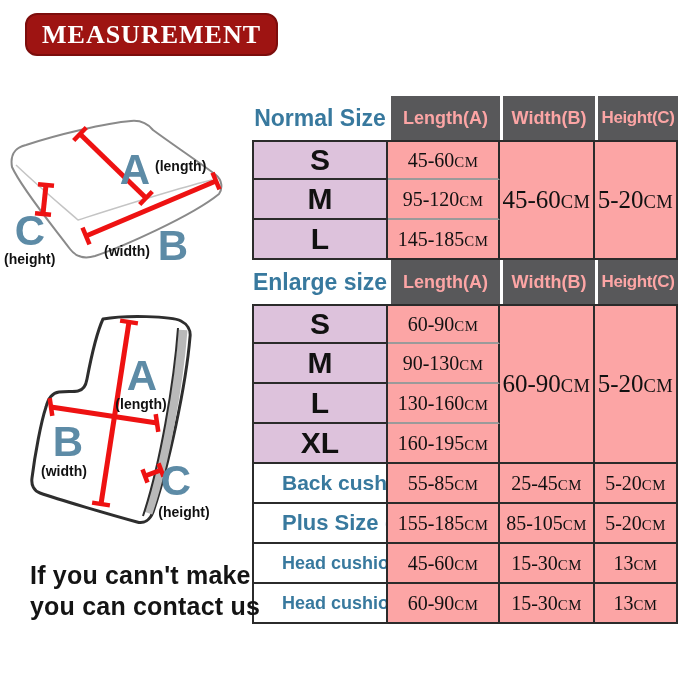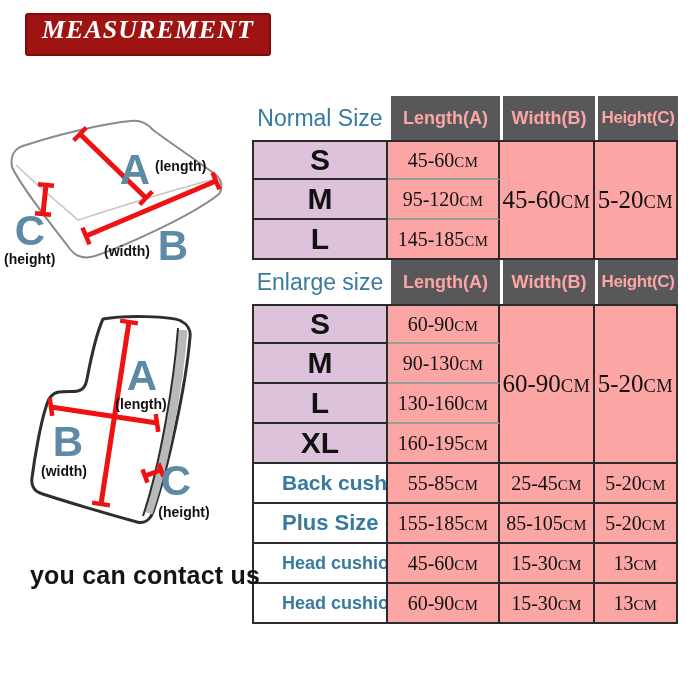--- a/index.html
+++ b/index.html
@@ -17,22 +17,22 @@
   * { margin:0; padding:0; box-sizing:border-box; }
   html,body { background:#ffffff; }
   body { font-family:"Liberation Sans", sans-serif; }
   .stage { position:relative; width:700px; height:700px; background:#fff; overflow:hidden; }
 
   
   .title-box {
     position:absolute; left:25px; top:13px; height:43px;
     background:var(--accent-red);
     border:2px solid #7c0d0c;
-    border-radius:3px;
-    display:flex; align-items:flex-start; padding:0 15px;font-style:italic;
+    border-radius:12px;
+    display:flex; align-items:center; padding:0 15px;
   }
   .title-box span {
     color:#fff; font-family:"Liberation Serif", serif; font-weight:bold;
     font-size:26px; letter-spacing:1px; white-space:nowrap;
   }
 
   
   .svg1 { position:absolute; left:0px;  top:92px;  width:240px; height:200px; }
   .svg2 { position:absolute; left:25px; top:288px; width:210px; height:265px; }
   .outline1 { fill:#fff; stroke:var(--outline-gray); stroke-width:2; stroke-linejoin:round; }
@@ -57,21 +57,21 @@
   table { border-collapse:separate; border-spacing:0; table-layout:fixed; width:426px; }
   td { text-align:center; vertical-align:middle; overflow:hidden; white-space:nowrap; }
   tr.hr td { height:44px; }
   tr.dr td { height:40px; }
 
   td.d  { border-right:2px solid var(--grid-dark); border-bottom:2px solid var(--grid-dark); }
   td.c1 { border-left:2px solid var(--grid-dark); }
   td.rt { border-top:2px solid var(--grid-dark); }
   td.sep-light { border-bottom-color:var(--grid-light); }
 
-  td.sec-title { background:#fff; color:var(--table-teal); font-size:23px; font-weight:normal; }
+  td.sec-title { background:#fff; color:var(--table-teal); font-size:23px; font-weight:bold; }
   td.dark {
     background:var(--header-gray); color:#fca5a5; font-weight:bold; font-size:18px;
     border-left:3px solid #fff;
   }
   td.dark.tight { font-size:17px; letter-spacing:-0.4px; }
   td.pink { background:var(--pink); color:#111; font-weight:bold; font-size:30px; }
   td.val  { font-family:"Liberation Serif", serif; font-size:20px; color:#111; background:#fca5a5; }
   td.val-lg { font-size:25px; }
   .unit { font-size:0.74em; letter-spacing:0.5px; }
   td.lbl { color:var(--table-teal); font-weight:bold; background:#fff;padding-left:28px; }
@@ -216,16 +216,17 @@
         <td class="lbl lbl-18 d c1">Head cushion (L)</td>
         <td class="val d"><span>60-90</span><span class="unit">CM</span></td>
         <td class="val d"><span>15-30</span><span class="unit">CM</span></td>
         <td class="val d"><span>13</span><span class="unit">CM</span></td>
       </tr>
     </tbody>
       </table>
   </div>
 
   <div class="note">
+    <div>If you cann't make</div>
     <div>you can contact us</div>
   </div>
 
 </div>
 
 </body></html>

